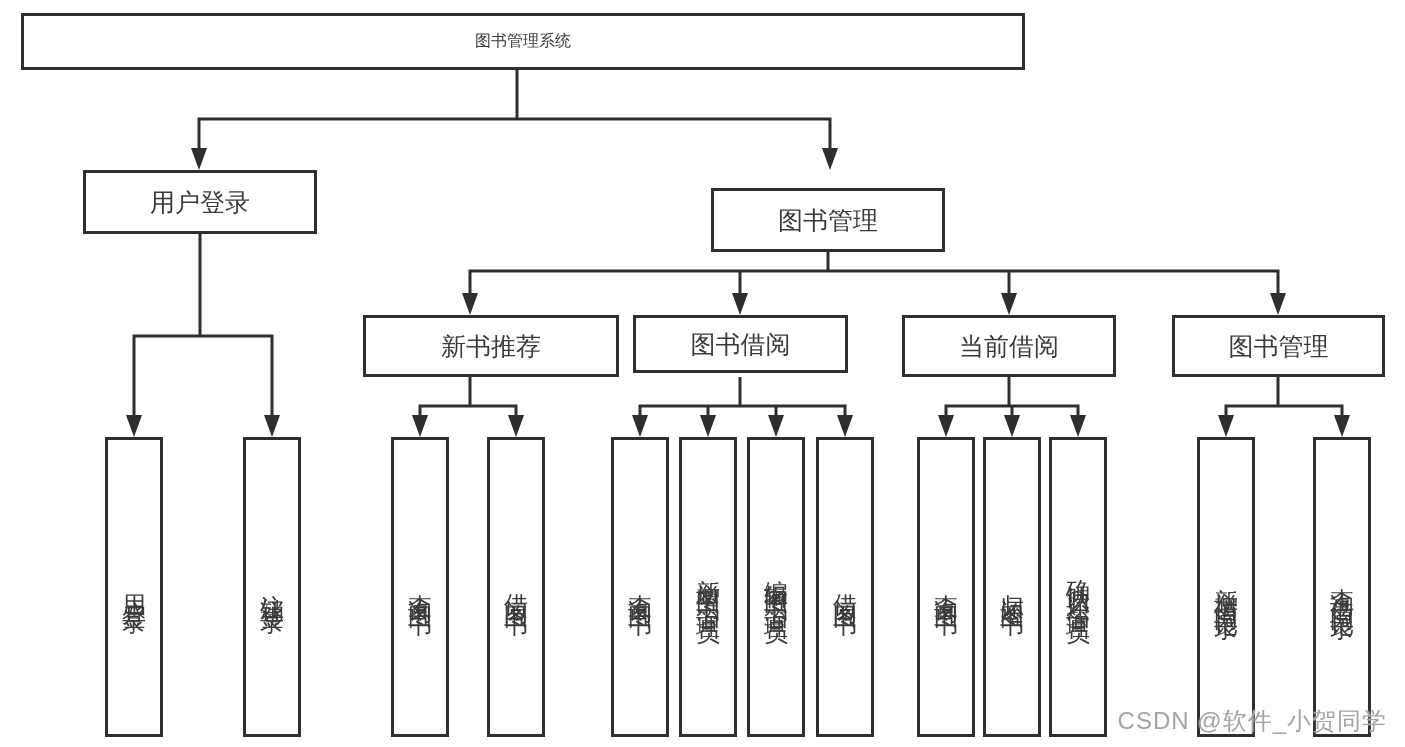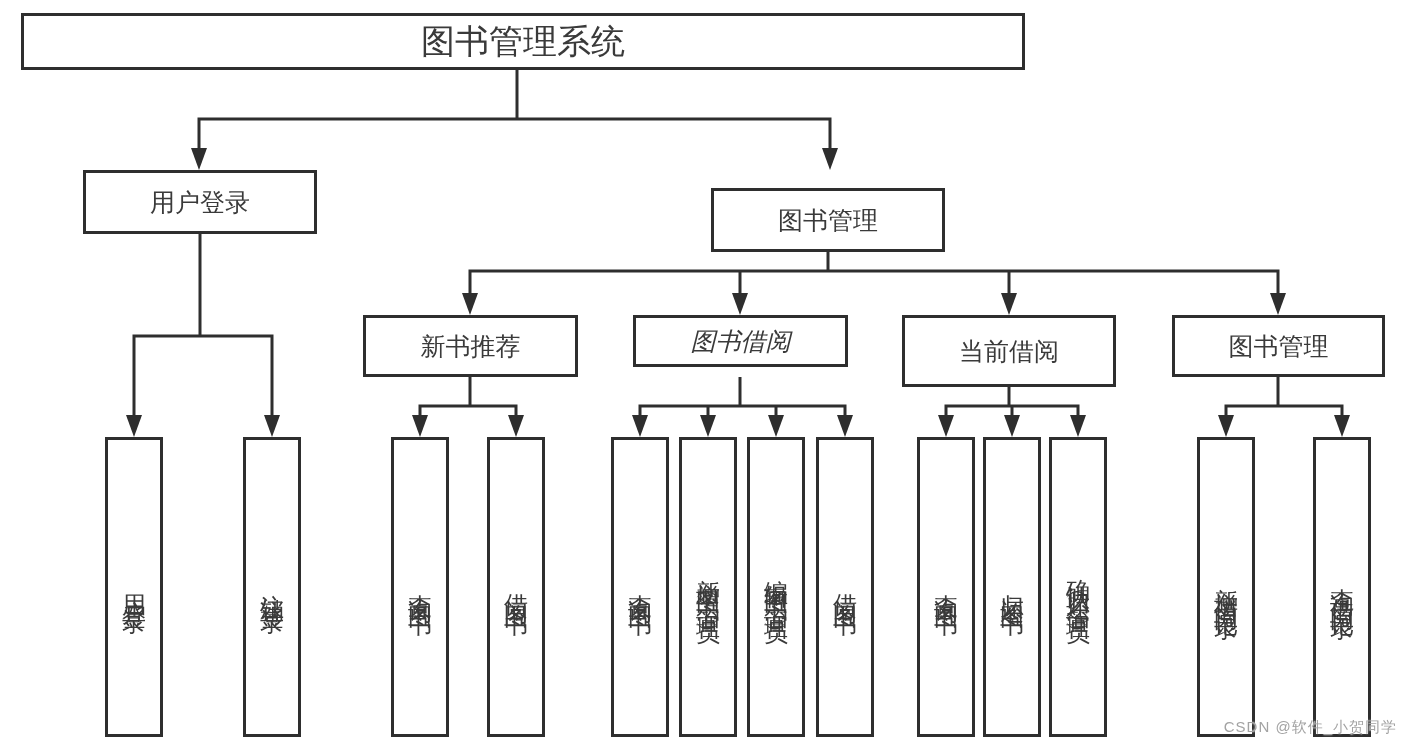--- a/index.html
+++ b/index.html
@@ -28,33 +28,33 @@
     border: 3px solid var(--line-color, #2e2e2e);
     background: var(--box-bg, #ffffff);
     color: var(--text-color, #3a3a3a);
     display: flex;
     align-items: center;
     justify-content: center;
     font-size: 25px;
     z-index: 1;
     white-space: nowrap;
   }
-  .node.root  { font-size: 34px; text-align: center; }
+  .node.root  { font-size: 16px; text-align: center; }
   .leaf {
     writing-mode: vertical-rl;
     text-orientation: mixed;
     font-size: 24px;
     letter-spacing: 6px;
     white-space: normal;
   }
   .watermark {
     position: absolute;
-    right: 8px;
+    right: 18px;
     bottom: 10px;
-    font-size: 15px;
+    font-size: 24px;
     letter-spacing: 1px;
     color: var(--watermark-color, #a3a3a3);
     z-index: 2;
     text-shadow: 0 0 2px #ffffff;
   }
 </style>
 </head>
 <body>
 
 <div class="stage">
@@ -109,23 +109,23 @@
       <polygon points="1218,415 1234,415 1226,437"></polygon>
       <polygon points="1334,415 1350,415 1342,437"></polygon>
     </g>
   </svg>
 
   <div class="node root" style="left:21px; top:13px; width:1004px; height:57px;">图书管理系统</div>
 
   <div class="node" style="left:83px; top:170px; width:234px; height:64px;">用户登录</div>
   <div class="node" style="left:711px; top:188px; width:234px; height:64px;">图书管理</div>
 
-  <div class="node" style="left:363px; top:315px; width:215px; height:62px;">新书推荐</div>
-  <div class="node" style="left:633px; top:315px; width:215px; height:52px;font-style:italic;">图书借阅</div>
-  <div class="node" style="left:902px; top:315px; width:214px; height:72px;">当前借阅</div>
+  <div class="node" style="left:363px; top:315px; width:256px; height:62px;">新书推荐</div>
+  <div class="node" style="left:633px; top:315px; width:215px; height:58px;">图书借阅</div>
+  <div class="node" style="left:902px; top:315px; width:214px; height:62px;">当前借阅</div>
   <div class="node" style="left:1172px; top:315px; width:213px; height:62px;">图书管理</div>
 
   <div class="node leaf" style="left:105px; top:437px; width:58px; height:300px;">用户登录</div>
   <div class="node leaf" style="left:243px; top:437px; width:58px; height:300px;">注销登录</div>
 
   <div class="node leaf" style="left:391px; top:437px; width:58px; height:300px;">查询图书</div>
   <div class="node leaf" style="left:487px; top:437px; width:58px; height:300px;">借阅图书</div>
 
   <div class="node leaf" style="left:611px; top:437px; width:58px; height:300px;">查询图书</div>
   <div class="node leaf" style="left:679px; top:437px; width:58px; height:300px;">新增图书（管理员）</div>

